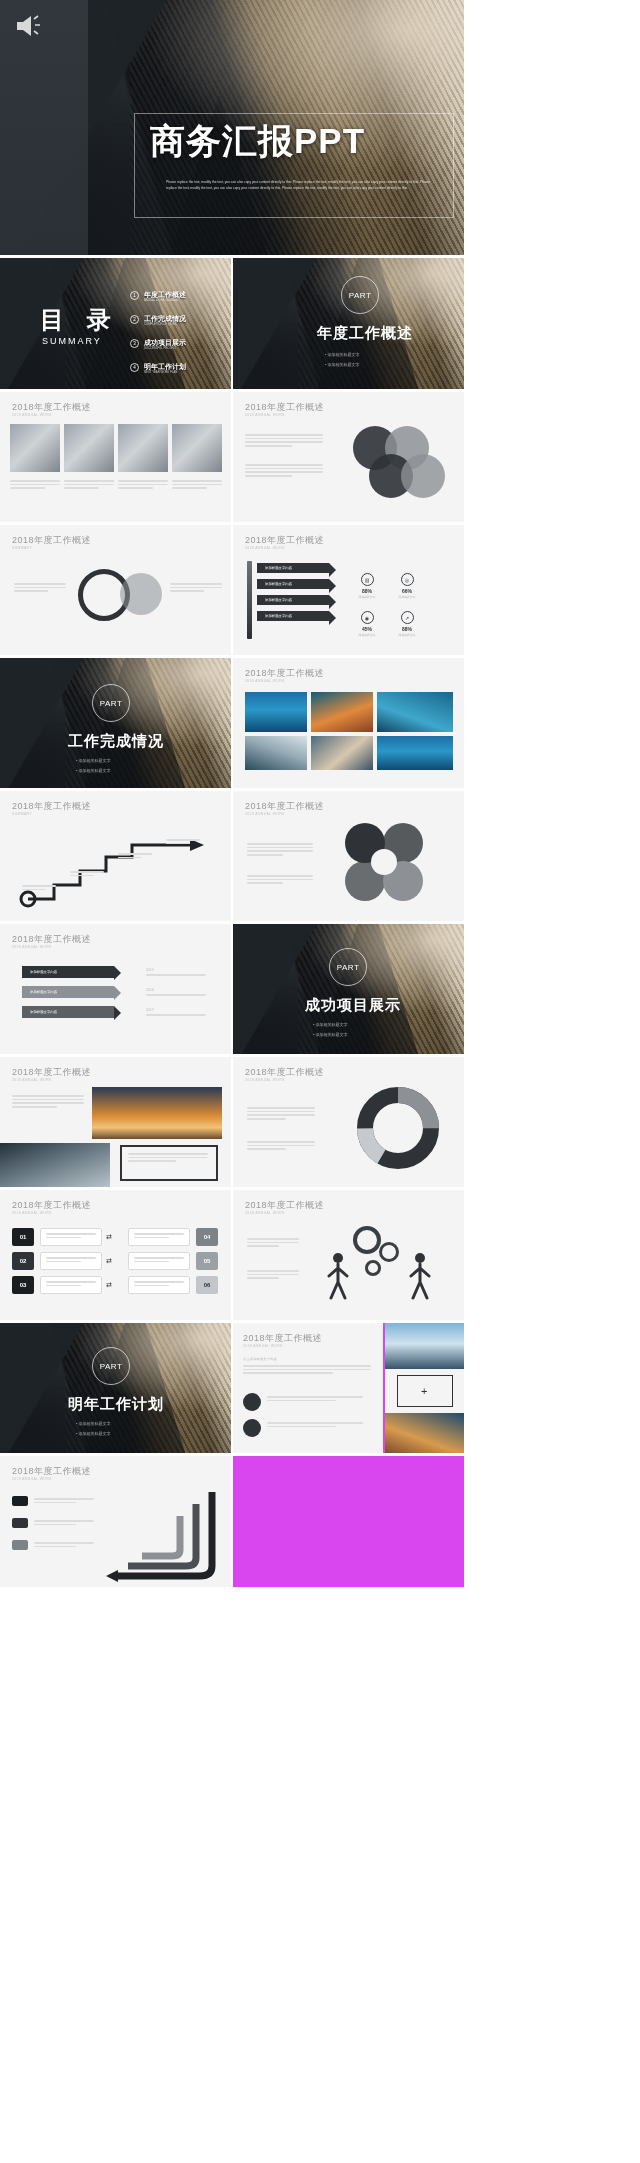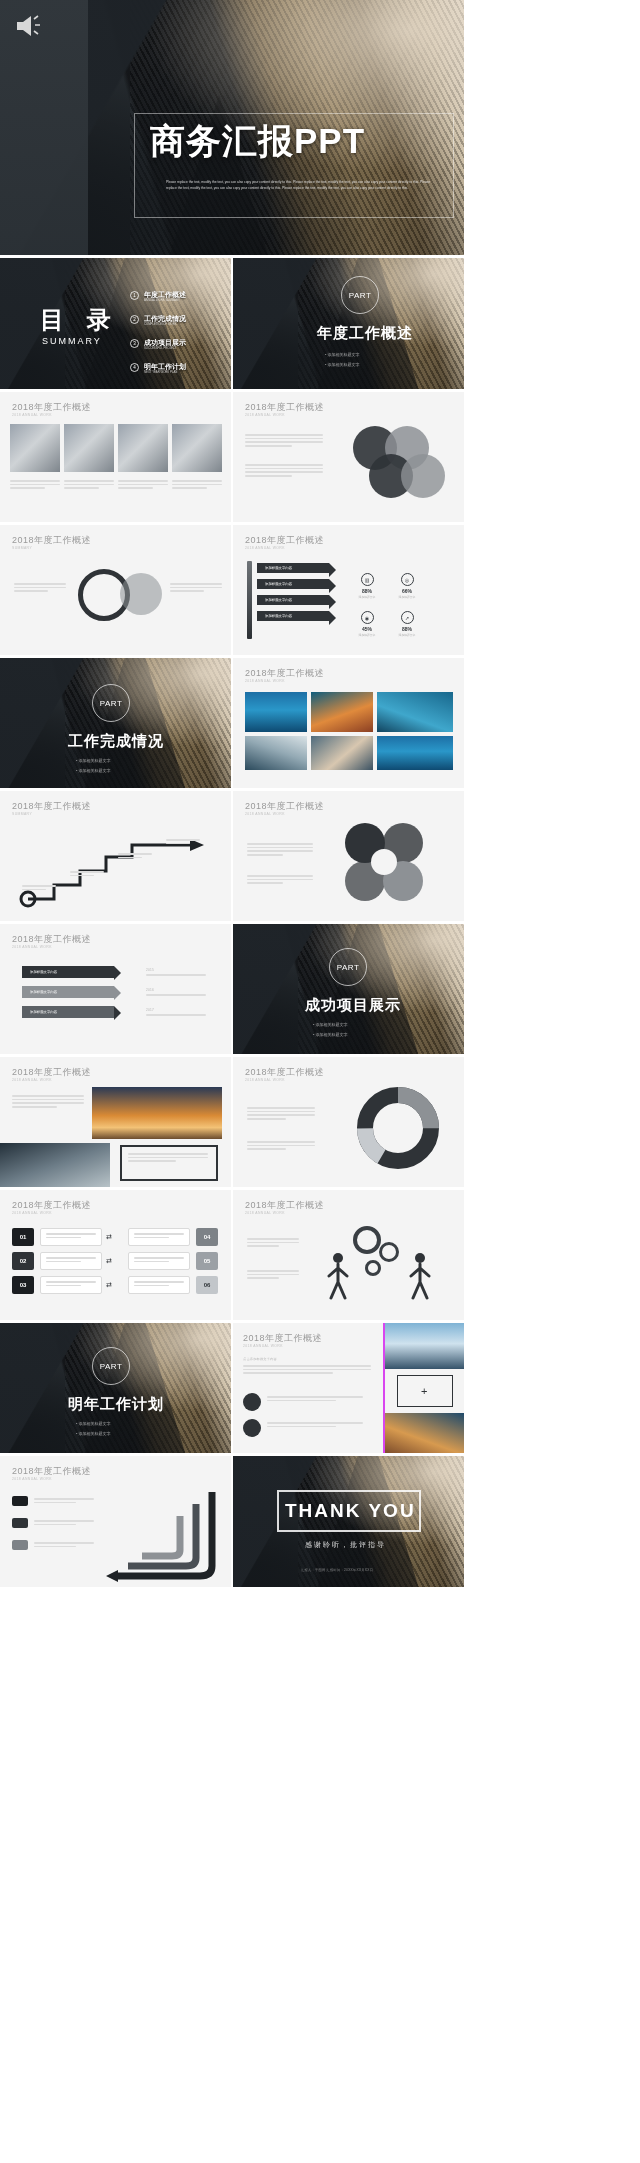--- a/index.html
+++ b/index.html
@@ -607,29 +607,20 @@
         <i style="width:70%"></i>
       </div>
     <svg style="position:absolute;left:104px;top:30px;width:118px;height:98px" viewBox="0 0 118 98">
       <path d="M108 6 L108 80 Q108 90 96 90 L10 90" stroke="#1f2326" stroke-width="7" fill="none"></path>
       <path d="M92 18 L92 72 Q92 80 82 80 L24 80" stroke="#4a4f54" stroke-width="7" fill="none"></path>
       <path d="M76 30 L76 64 Q76 70 68 70 L38 70" stroke="#8d9195" stroke-width="7" fill="none"></path>
       <path d="M14 84 L2 90 L14 96 Z" fill="#1f2326"></path>
     </svg>
   </div>
 
-  <div class="slide dark" style="left:233px;top:1456px;width:231px;height:131px">
-    <div class="tower">
-        <div class="spire"></div>
-      </div>
-    <div class="thanks-box" style="left:44px;top:34px;width:144px;height:42px"></div>
-    <div class="thanks-title" style="left:52px;top:44px">THANK YOU</div>
-    <div class="thanks-sub" style="left:72px;top:84px">感谢聆听，批评指导</div>
-    <div class="thanks-foot" style="left:68px;top:112px">汇报人：千图网    汇报时间：20XX年XX月XX日</div>
-  </div>
 
   <div class="seam" style="left:231px;top:255px;width:2px;height:1340px"></div>
   <div class="seam" style="left:0;top:255px;width:640px;height:3px"></div>
   <div class="seam" style="left:0;top:389px;width:640px;height:3px"></div>
   <div class="seam" style="left:0;top:522px;width:640px;height:3px"></div>
   <div class="seam" style="left:0;top:655px;width:640px;height:3px"></div>
   <div class="seam" style="left:0;top:788px;width:640px;height:3px"></div>
   <div class="seam" style="left:0;top:921px;width:640px;height:3px"></div>
   <div class="seam" style="left:0;top:1054px;width:640px;height:3px"></div>
   <div class="seam" style="left:0;top:1187px;width:640px;height:3px"></div>

